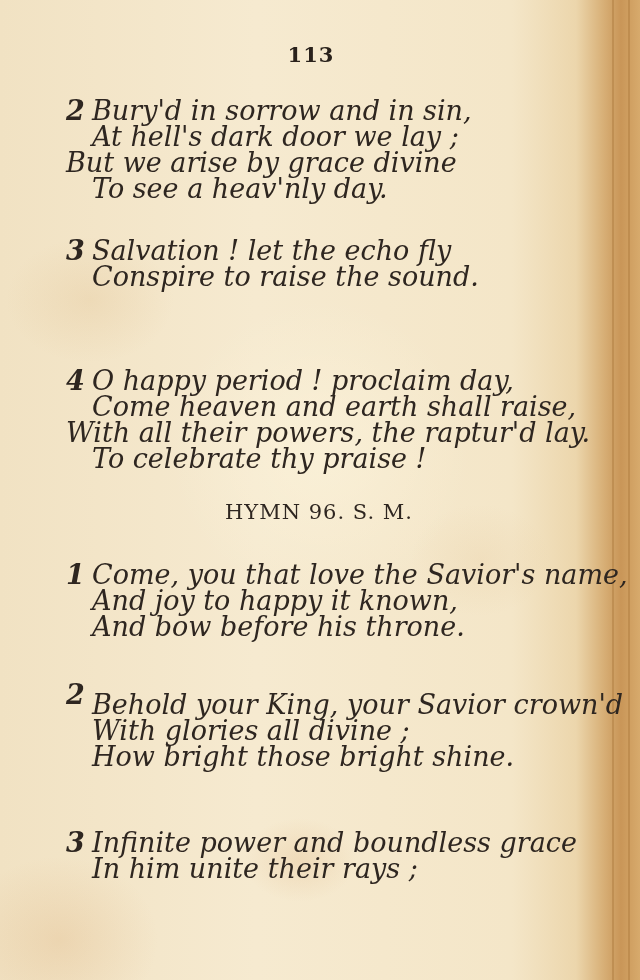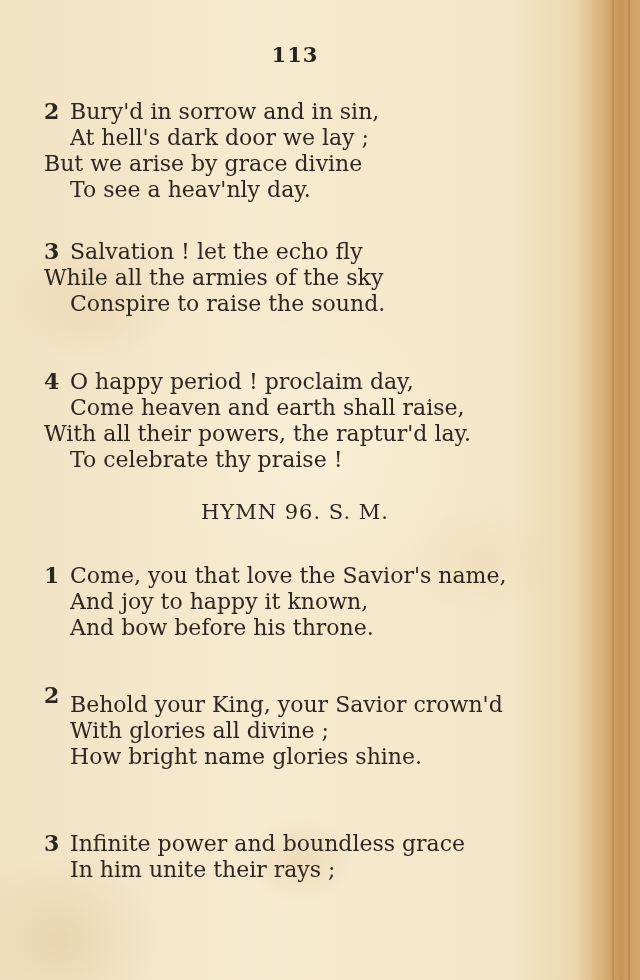--- a/index.html
+++ b/index.html
@@ -37,26 +37,28 @@
     .page-number {
       position: absolute;
       top: 42px;
       left: 0;
       width: 590px;
       text-align: center;
       font-size: 21px;
       font-weight: bold;
       letter-spacing: 1px;
       color: #2a221c;
+      padding-left: 16px;
     }
     .verse {
       position: absolute;
-      left: 44px;
-      font-size: 22px;
+      left: 66px;
+      font-size: 27px;
       line-height: 26px;
+      font-style: italic;
     }
     .line {
       white-space: nowrap;
       display: block;
     }
     .line.indent {
       padding-left: 26px;
     }
     .verse-num {
       font-weight: bold;
@@ -70,41 +72,41 @@
     }
     .hymn-title {
       position: absolute;
       top: 500px;
       left: 0;
       width: 590px;
       text-align: center;
       font-size: 21px;
       letter-spacing: 1px;
       color: #2e2620;
+      padding-left: 24px;
     }
   </style>
 </head>
 <body>
 
 <div class="page">
   <div class="spine-line" style="left:612px"></div>
   <div class="spine-line" style="left:628px"></div>
 
   <div class="page-number">113</div>
 
   <div class="verse" style="top:98px">
     <span class="line"><span class="verse-num">2</span><span>Bury'd in sorrow and in sin,</span></span>
     <span class="line indent">At hell's dark door we lay ;</span>
     <span class="line">But we arise by grace divine</span>
     <span class="line indent">To see a heav'nly day.</span>
   </div>
 
   <div class="verse" style="top:238px">
     <span class="line"><span class="verse-num">3</span><span>Salvation ! let the echo fly</span></span>
-    <span class="line">While all the armies of the sky</span>
     <span class="line indent">Conspire to raise the sound.</span>
   </div>
 
   <div class="verse" style="top:368px">
     <span class="line"><span class="verse-num">4</span><span>O happy period ! proclaim day,</span></span>
     <span class="line indent">Come heaven and earth shall raise,</span>
     <span class="line">With all their powers, the raptur'd lay.</span>
     <span class="line indent">To celebrate thy praise !</span>
   </div>
 
@@ -113,20 +115,20 @@
   <div class="verse" style="top:562px">
     <span class="line"><span class="verse-num">1</span><span>Come, you that love the Savior's name,</span></span>
     <span class="line indent">And joy to happy it known,</span>
     <span class="line indent">And bow before his throne.</span>
   </div>
 
   <div class="verse" style="top:692px">
     <span class="verse-num raised">2</span>
     <span class="line indent">Behold your King, your Savior crown'd</span>
     <span class="line indent">With glories all divine ;</span>
-    <span class="line indent">How bright name glories shine.</span>
+    <span class="line indent">How bright those bright shine.</span>
   </div>
 
   <div class="verse" style="top:830px">
     <span class="line"><span class="verse-num">3</span><span>Infinite power and boundless grace</span></span>
     <span class="line indent">In him unite their rays ;</span>
   </div>
 </div>
 
 </body></html>

